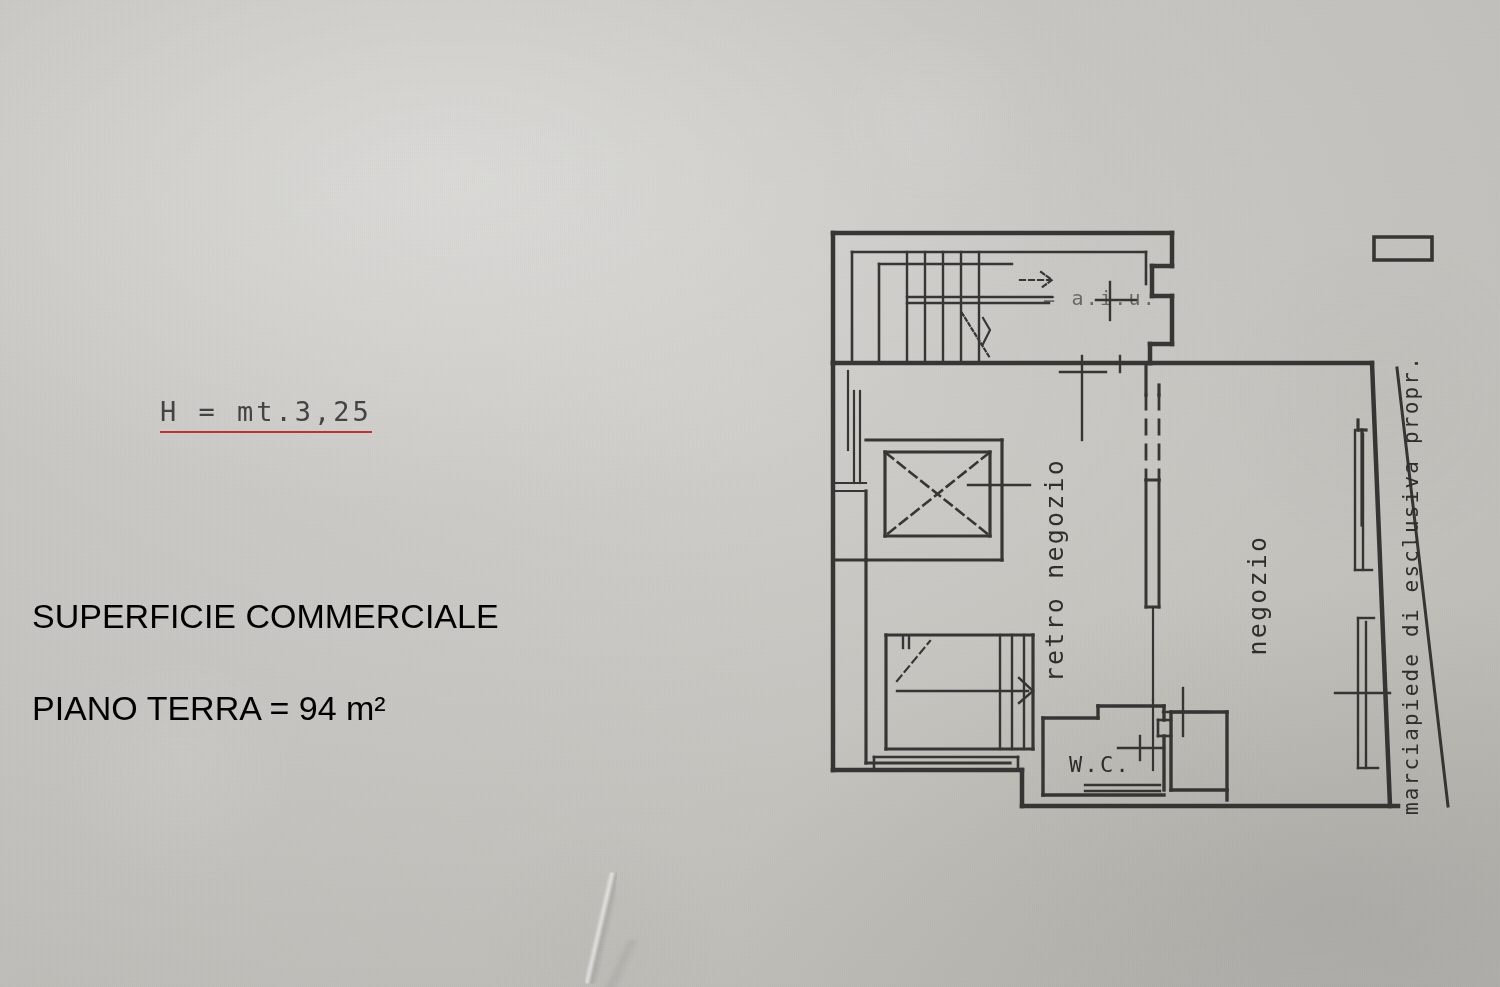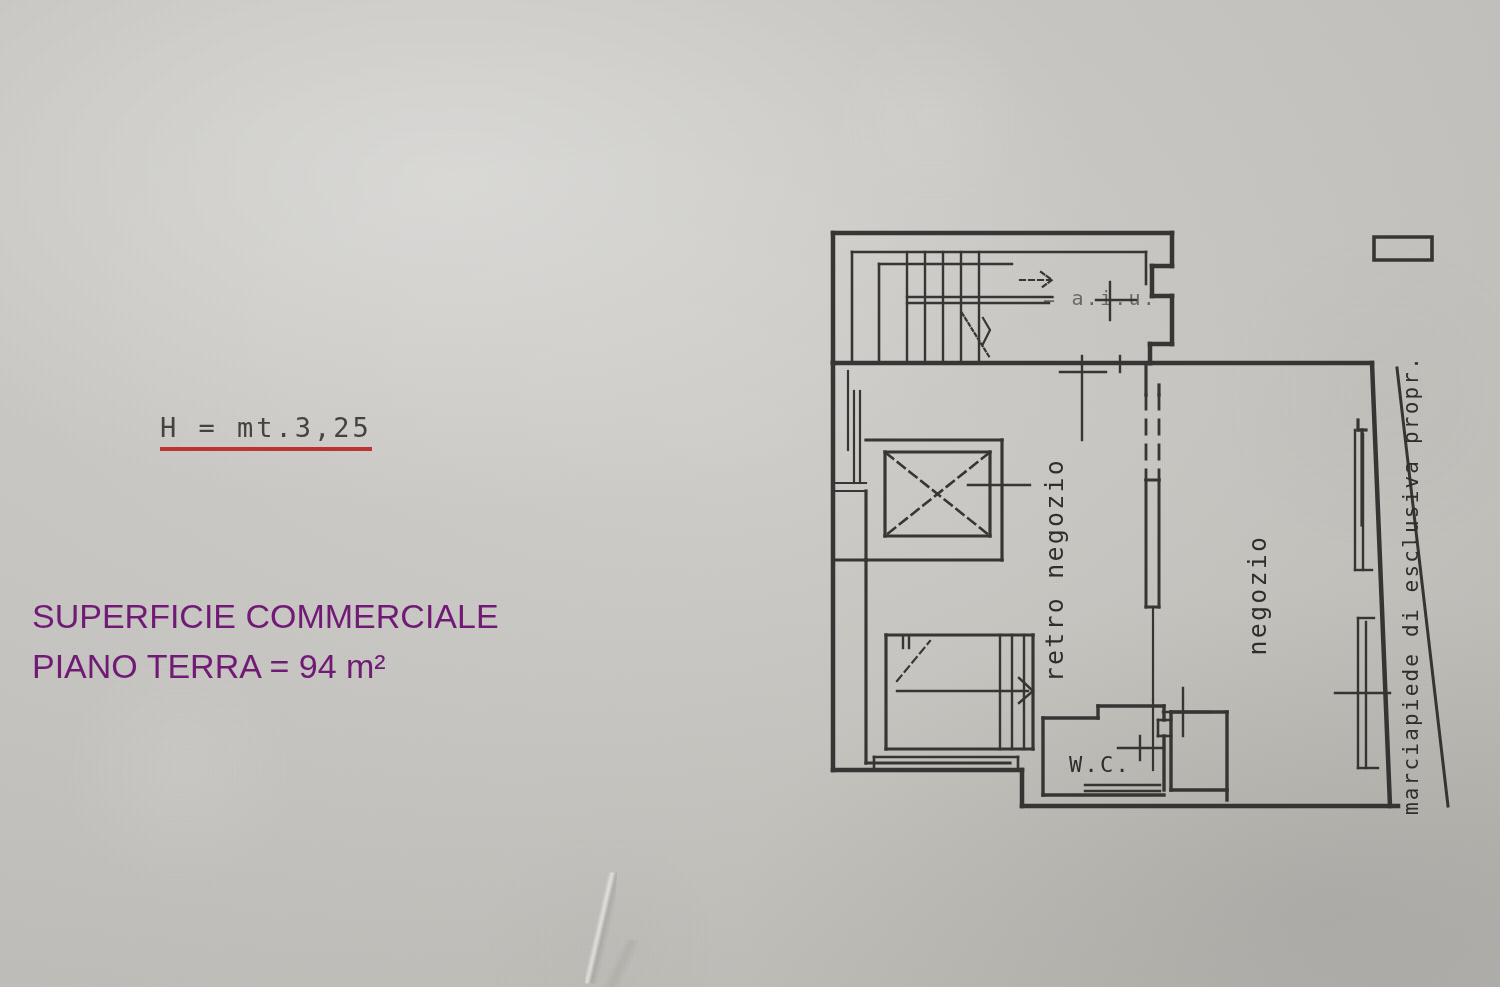--- a/index.html
+++ b/index.html
@@ -81,38 +81,38 @@
     left: 44px;
     top: 323px;
     font-size: 31px;
     letter-spacing: 13px;
     border-bottom: 2px solid #373633;
     padding-bottom: 5px;
     opacity: 0.86;
   }
   #title-height {
     left: 160px;
-    top: 412px;
+    top: 396px;
     font-size: 27px;
     letter-spacing: 3px;
-    border-bottom: 4px solid #b91c1c;
+    border-bottom: 2px solid #b91c1c;
     padding-bottom: 4px;
     opacity: 0.86;
   }
   .overlay-text {
     position: absolute;
     left: 32px;
-    color: #701a75;
+    color: #000000;
     font-family: "Liberation Sans", sans-serif;
     font-size: 34px;
     line-height: 48px;
     white-space: pre;
   }
   #surface-line1 { top: 592px; }
-  #surface-line2 { top: 642px; }
+  #surface-line2 { top: 684px; }
 
   
   #plan {
     position: absolute;
     left: 0;
     top: 0;
     width: 1500px;
     height: 987px;
   }
   #plan svg { display: block; }

